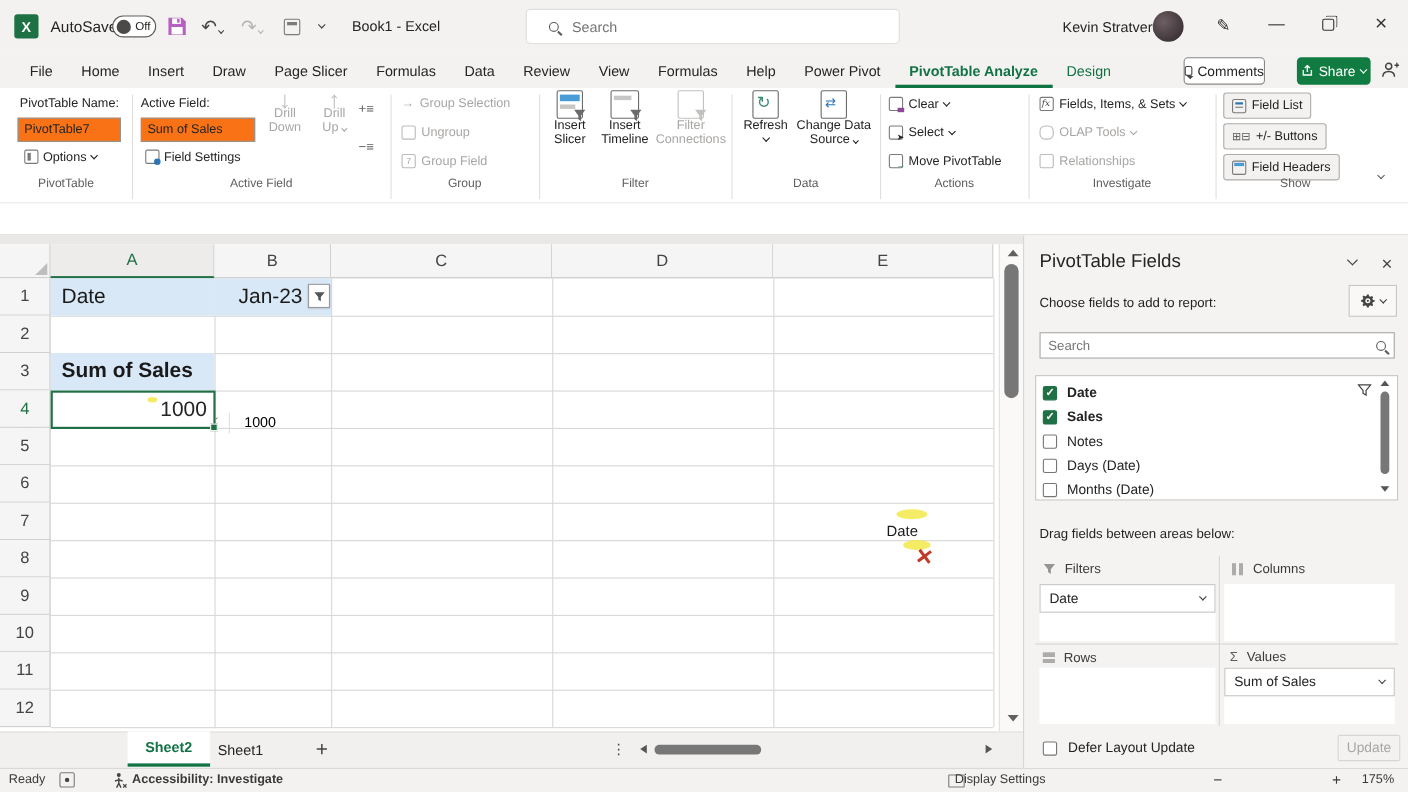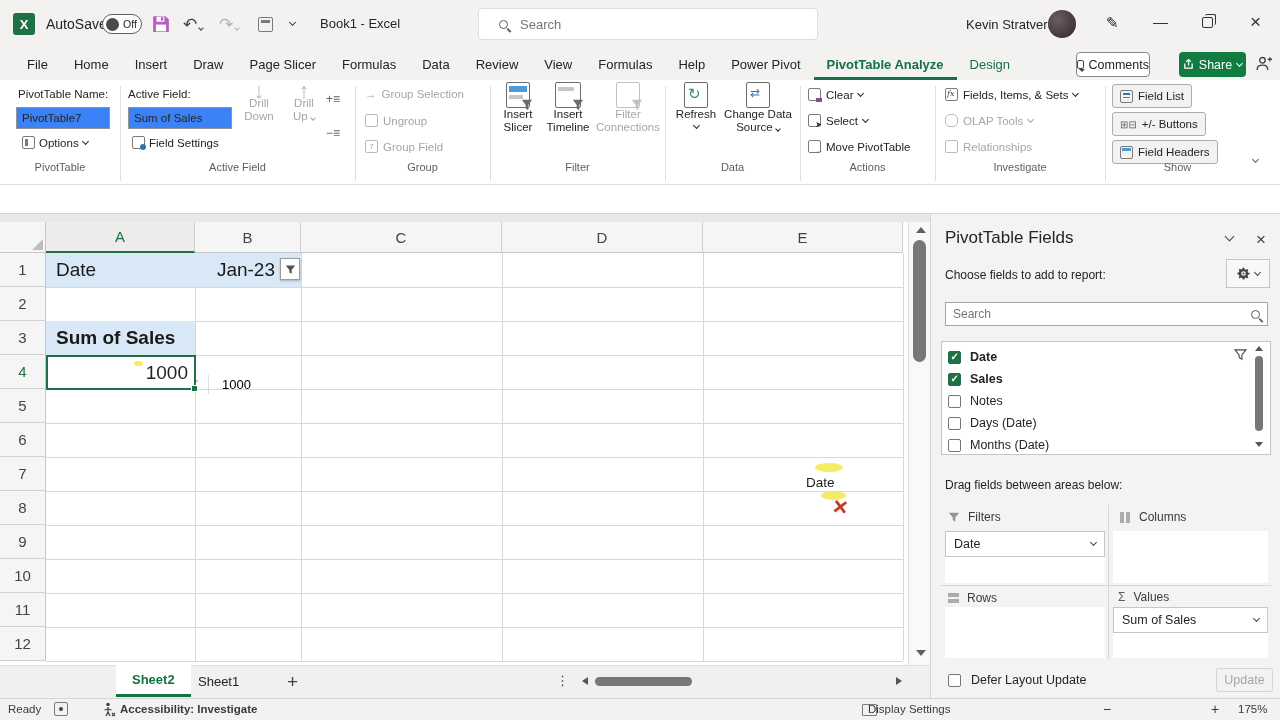--- a/index.html
+++ b/index.html
@@ -38,21 +38,21 @@
   .bubble { width:11px; height:9px; border:1.3px solid #444; border-radius:2px; position:relative; }
   .bubble::after { content:""; position:absolute; left:1px; top:8px; border-left:3px solid transparent; border-right:3px solid transparent; border-top:3px solid #444; }
   .share-btn { left:1179px; top:52px; width:67px; height:25px; background:#107C41; border-radius:4px; color:#fff; display:flex; align-items:center; justify-content:center; gap:5px; font-size:12.5px; }
   .person-add { left:1255px; top:55px; }
 
   
   .ribbon { left:0; top:80px; width:1280px; height:105px; background:#fff; border-bottom:1px solid #E1DFDD; }
   .rdiv { position:absolute; top:6px; width:1px; height:95px; background:#E1DFDD; }
   .rcaption { position:absolute; top:81px; width:100%; text-align:center; font-size:11px; color:#605E5C; }
   .rlabel { font-size:11.5px; color:#252423; }
-  .rinput { border:1px solid #949492; background:#3b82f6; height:22px; font-size:11.5px; padding:0 5px; font-family:inherit; color:#252423; outline:none; }
+  .rinput { border:1px solid #949492; background:#f97316; height:22px; font-size:11.5px; padding:0 5px; font-family:inherit; color:#252423; outline:none; }
   .rbtn { display:flex; align-items:center; gap:4px; font-size:11.5px; color:#252423; }
   .rrow { position:absolute; display:flex; align-items:center; gap:5px; font-size:11.5px; white-space:nowrap; }
   .bigbtn { position:absolute; display:flex; flex-direction:column; align-items:center; font-size:11.5px; line-height:13px; text-align:center; }
   .disabled { color:#A8A6A4; }
   .chv { display:inline-block; width:5px; height:5px; border-right:1.3px solid currentColor; border-bottom:1.3px solid currentColor; transform:rotate(45deg); margin-top:-3px; }
   .icbox { width:13px; height:13px; border:1.2px solid #7a7a78; border-radius:2px; display:inline-block; position:relative; }
   .pg { width:24px; height:26px; border:1.4px solid #6b6b6b; border-radius:2px; position:relative; background:#fff; }
   .pg .blue { position:absolute; left:2px; top:3px; right:2px; height:6px; background:#4A9CD6; }
   .pg .gbar { position:absolute; left:2px; top:12px; right:6px; height:4px; background:#C8C6C4; }
   .toggle-btn { position:absolute; height:24px; border:1px solid #ADACAA; border-radius:3px; background:#F3F2F1; display:flex; align-items:center; gap:5px; padding:0 7px; font-size:11.5px; }

